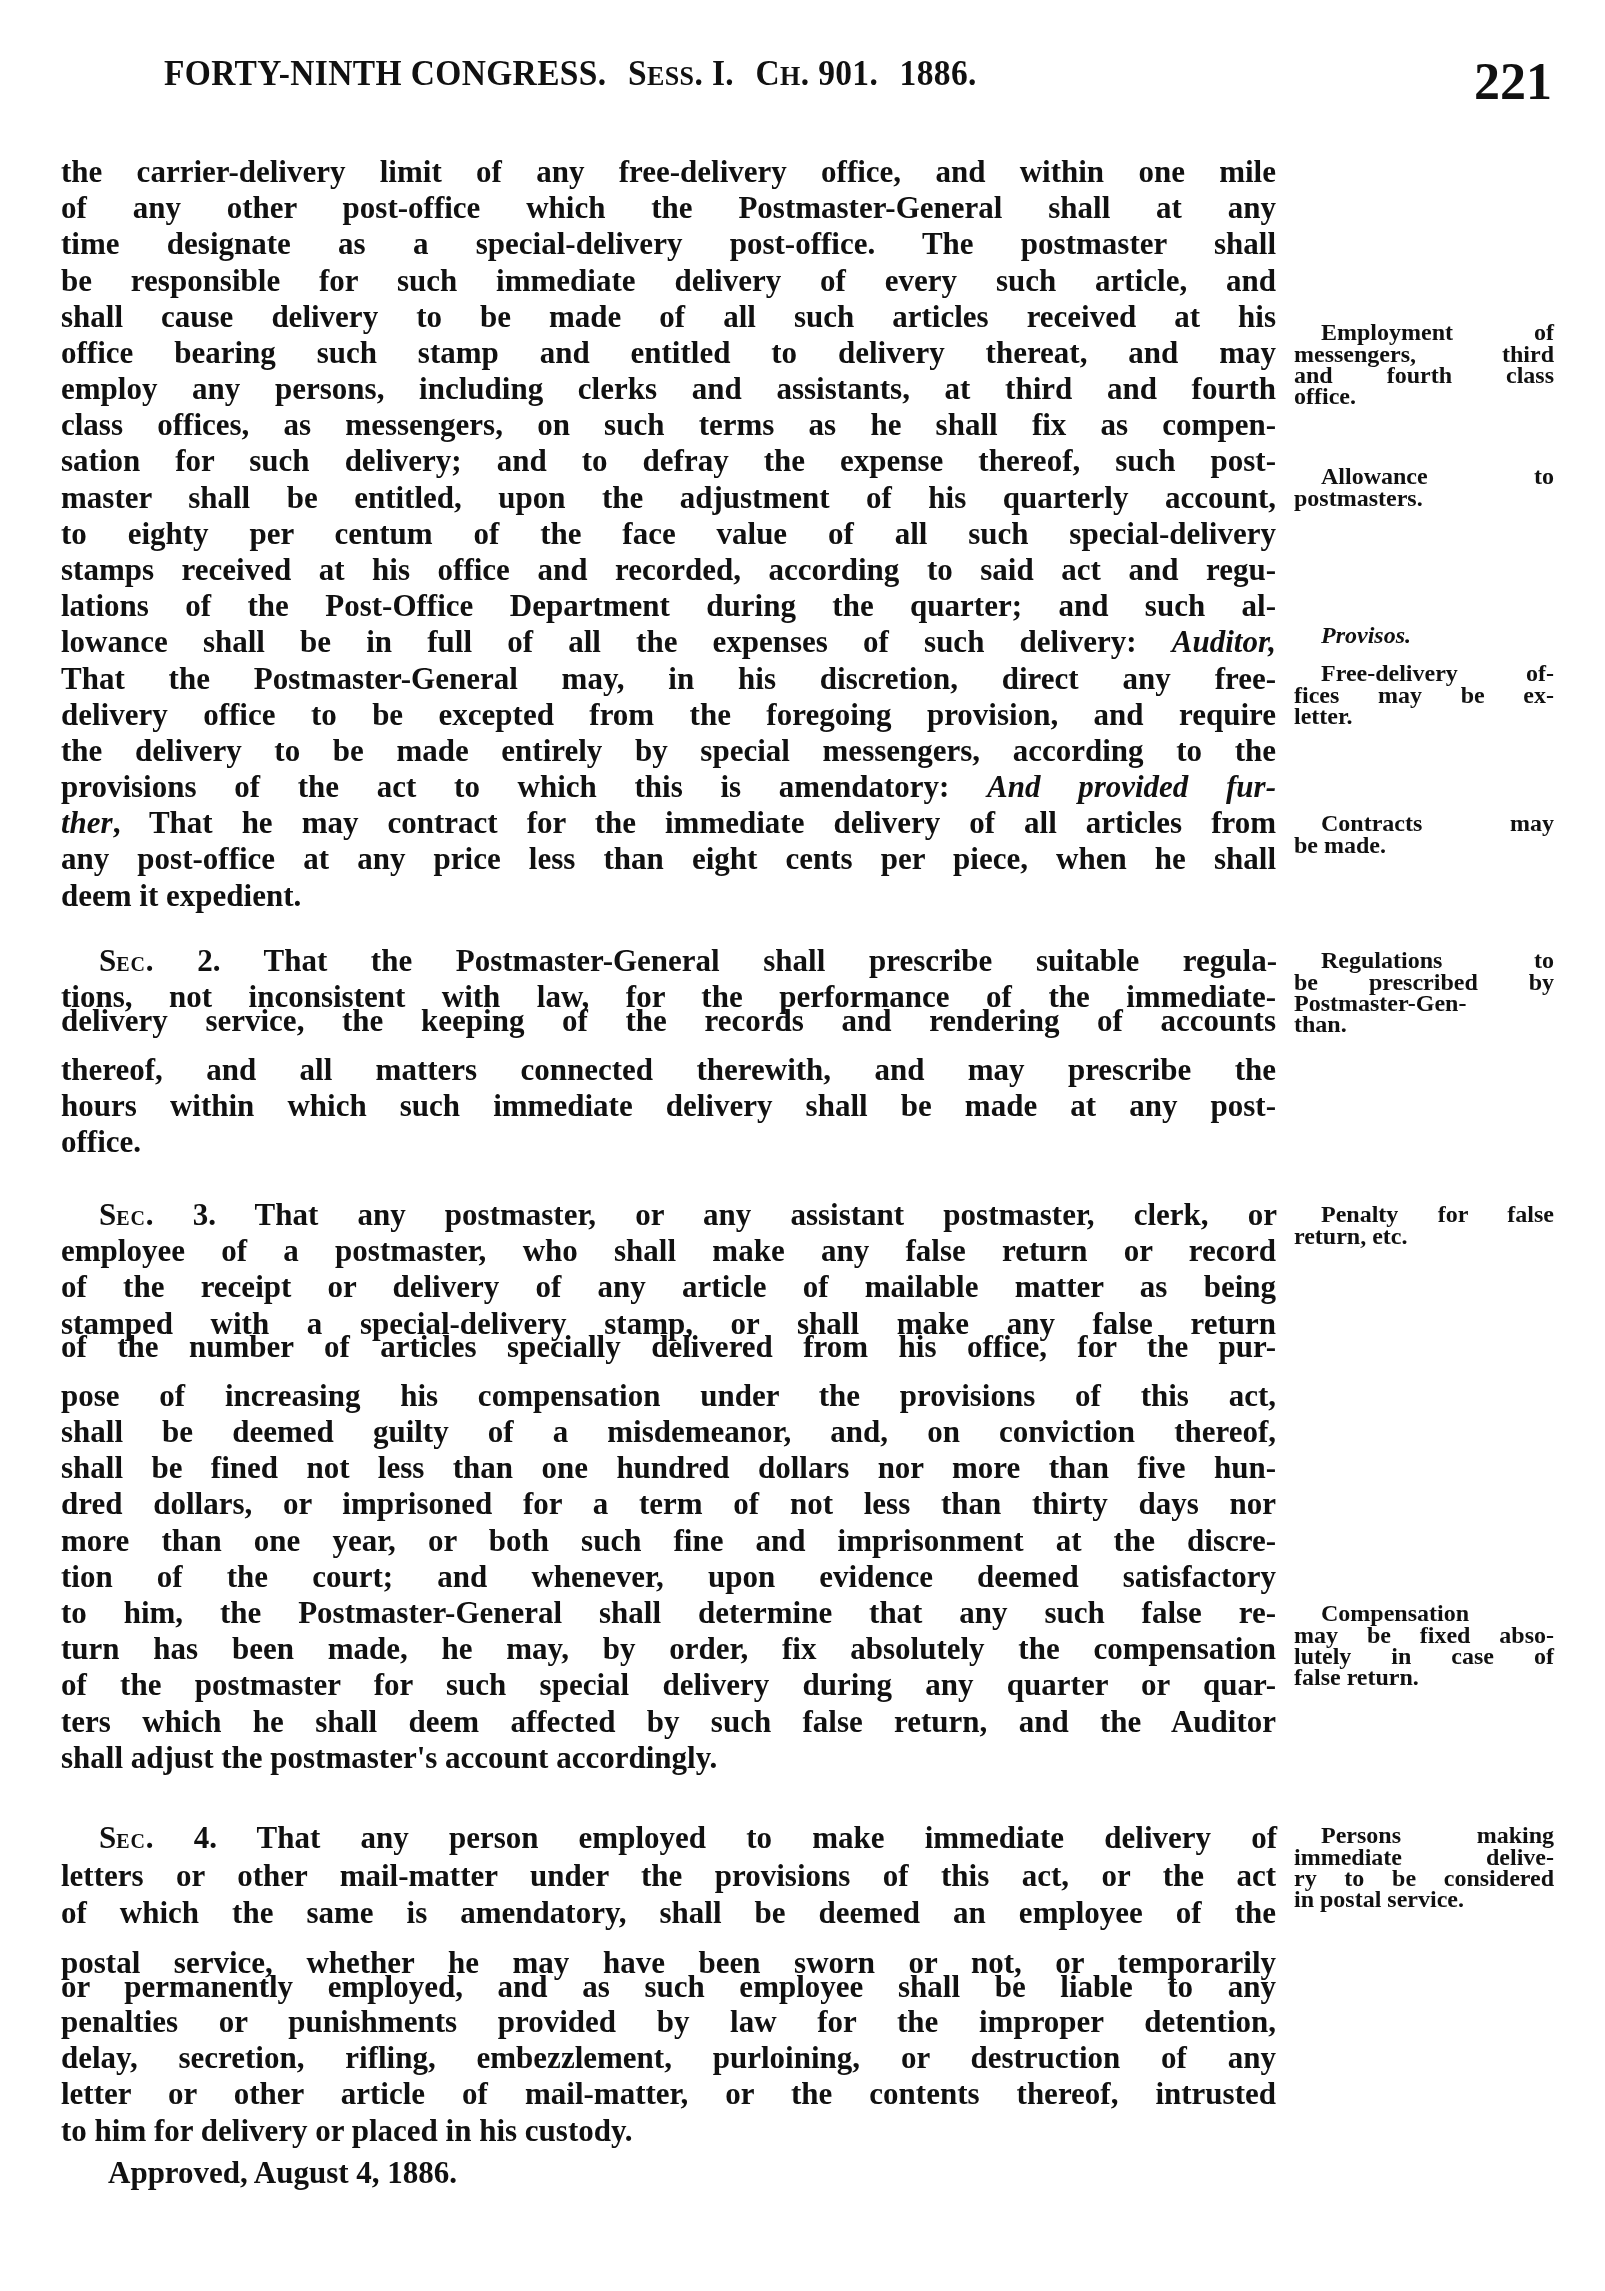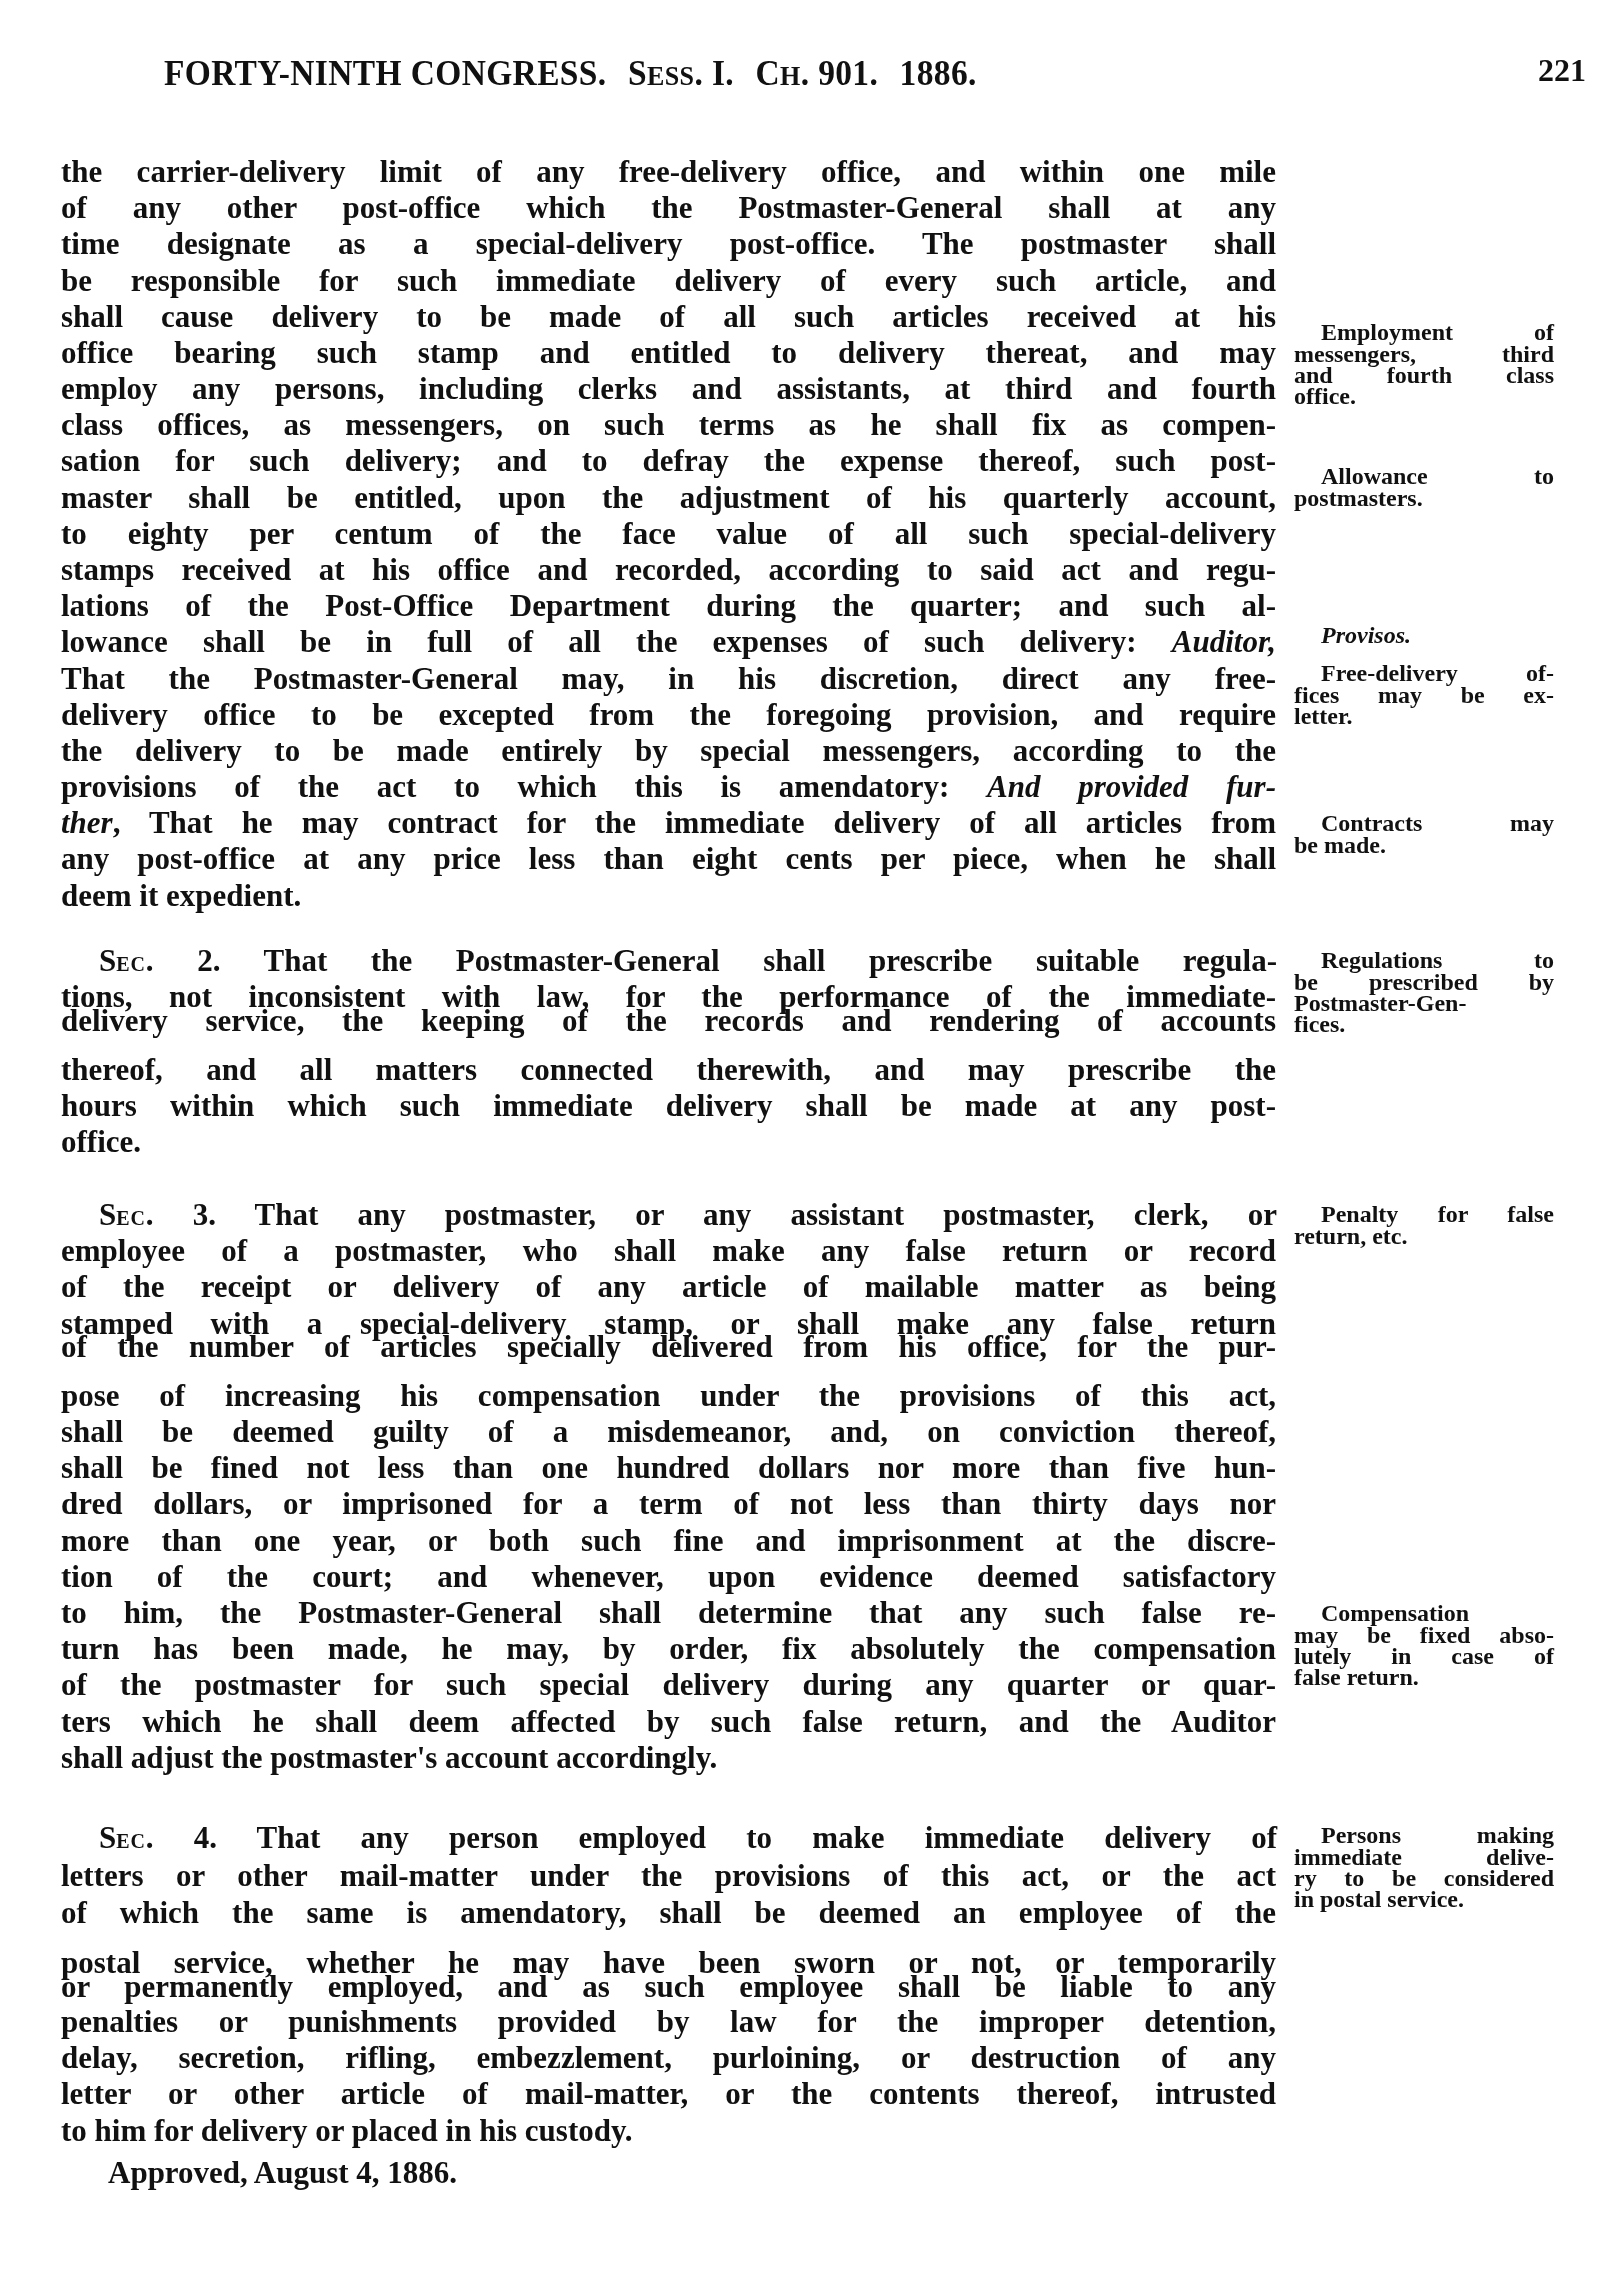--- a/index.html
+++ b/index.html
@@ -6,21 +6,21 @@
   body { width: 1606px; height: 2292px; position: relative; overflow: hidden; color: #111; }
   .serif { font-family: "Liberation Serif", "DejaVu Serif", serif; font-weight: bold; }
   .header {
     position: absolute; left: 164px; top: 52px;
     font-size: 36px; letter-spacing: 0.4px; white-space: nowrap;
     transform-origin: left top; transform: scaleX(0.93);
   }
   .header .sc { font-size: 28px; }
   .header .gap { display: inline-block; width: 23px; }
   .page-number {
-    position: absolute; left: 1538px; top: 52px; font-size: 32px;
+    position: absolute; left: 1474px; top: 52px; font-size: 52px;
     white-space: nowrap;
   }
   .block { position: absolute; left: 61px; width: 1215px; }
   .line {
     position: absolute; left: 0; width: 1215px; height: 36px;
     font-size: 31px; line-height: 36px; white-space: nowrap;
     text-align: justify; text-align-last: justify;
   }
   .line.last { text-align-last: left; }
   .line.indent { left: 38px; width: 1178px; }
@@ -133,21 +133,21 @@
 
 <div class="note serif" style="top:811px;">
   <div class="nl first" style="top:0px">Contracts may</div>
   <div class="nl last" style="top:21.5px">be made.</div>
 </div>
 
 <div class="note serif" style="top:948px;">
   <div class="nl first" style="top:0px">Regulations to</div>
   <div class="nl" style="top:21.5px">be prescribed by</div>
   <div class="nl" style="top:43px">Postmaster-Gen-</div>
-  <div class="nl last" style="top:64px">fices.</div>
+  <div class="nl last" style="top:64px">than.</div>
 </div>
 
 <div class="note serif" style="top:1202px;">
   <div class="nl first" style="top:0px">Penalty for false</div>
   <div class="nl last" style="top:21.5px">return, etc.</div>
 </div>
 
 <div class="note serif" style="top:1601px;">
   <div class="nl first" style="top:0px">Compensation</div>
   <div class="nl" style="top:21.5px">may be fixed abso-</div>

